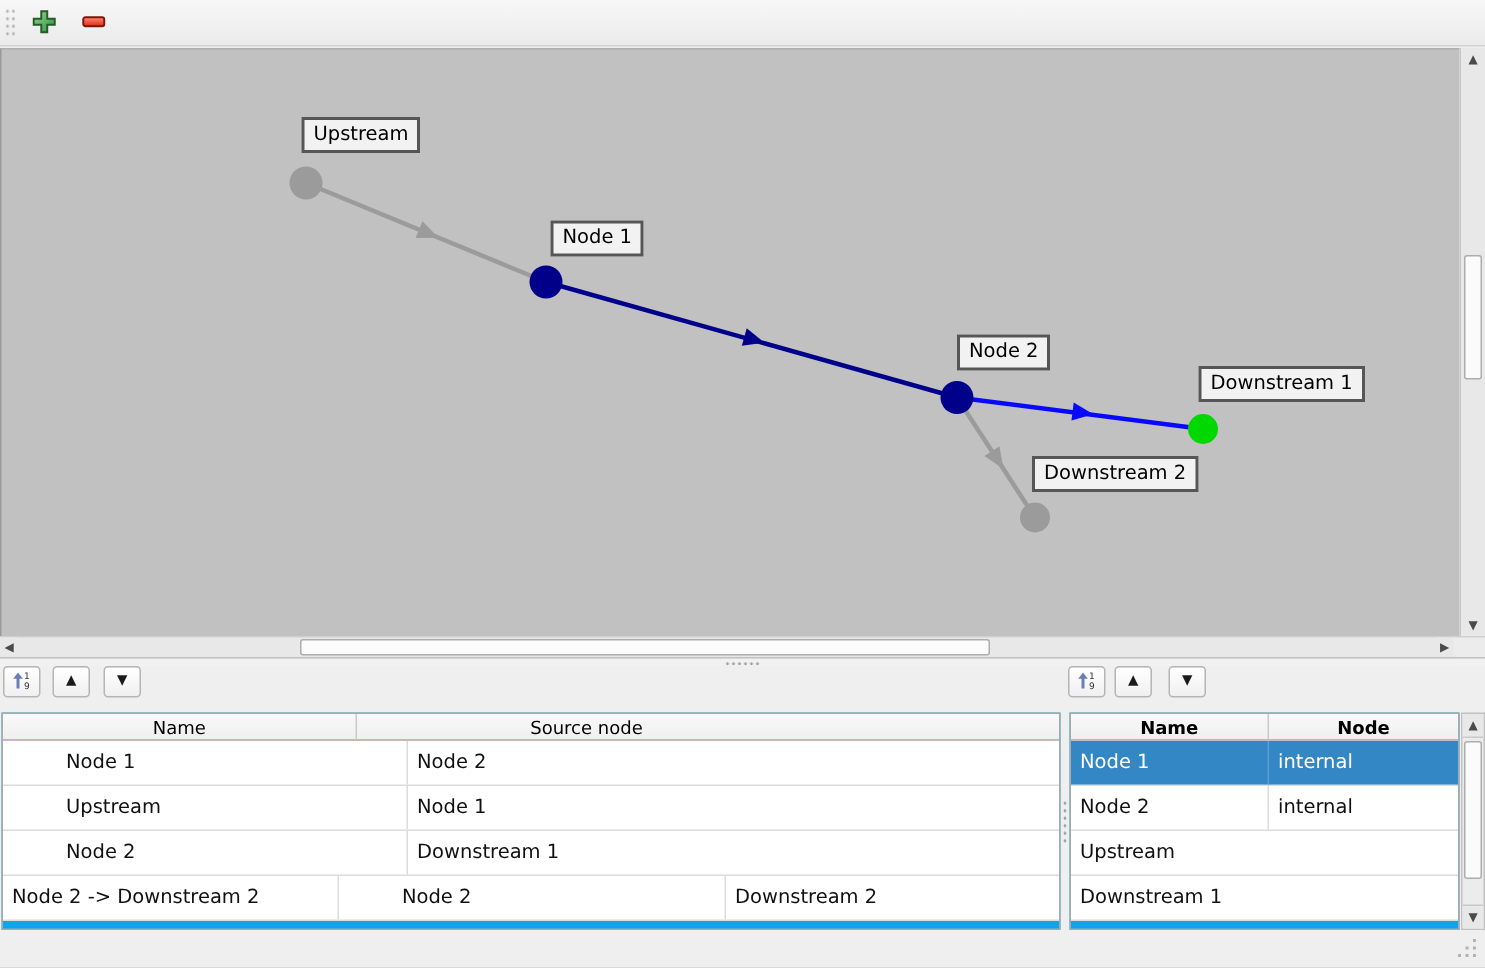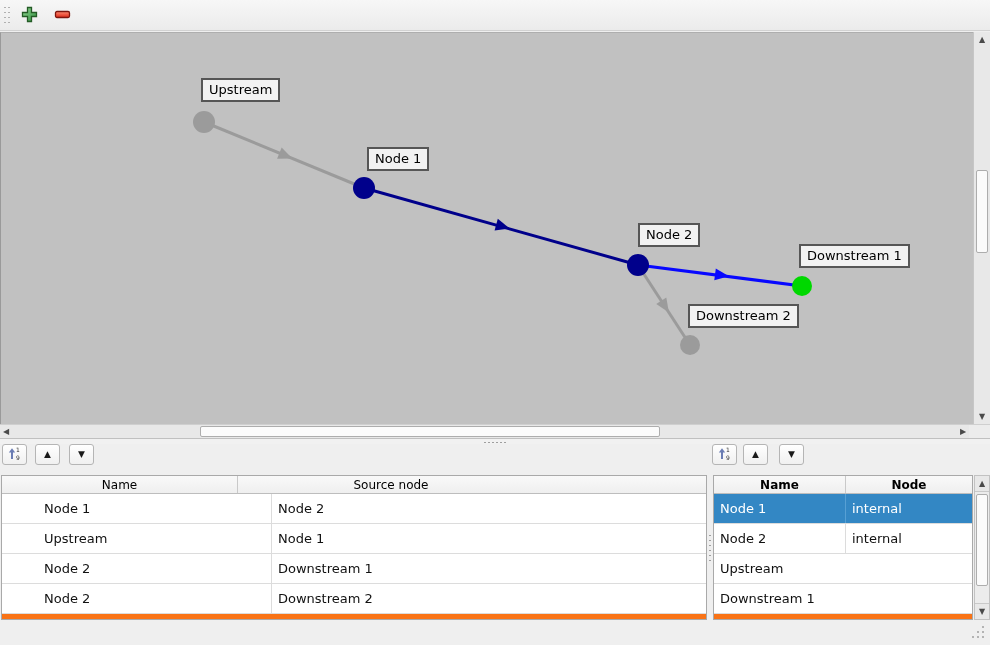--- a/index.html
+++ b/index.html
@@ -93,21 +93,21 @@
     position:absolute; top:444px; width:25px; height:21px;
     background:linear-gradient(#ffffff,#f0f0f0);
     border:1px solid #b5b5b5; border-radius:3px;
     display:flex; align-items:center; justify-content:center;
     color:#1a1a1a; font-size:9px; line-height:9px;
   }
 
   
   .dtable {
     position:absolute; top:475px; height:145px;
-    background:#f97316; border:1px solid #a9a9a9;
+    background:#0ea5e9; border:1px solid #a9a9a9;
     overflow:hidden;
   }
   .dtable.left { left:1px; width:706px; }
   .dtable.right { left:713px; width:260px; }
   .thead { height:18px; display:flex; background:linear-gradient(#f9f9f9,#efefef); border-bottom:1px solid #bdbdbd; }
   .th {
     font-size:12px; display:flex; align-items:center; justify-content:center;
     border-right:1px solid #c9c9c9; color:#000; height:100%;
   }
   .th:last-child { border-right:none; }
@@ -256,20 +256,21 @@
   </div>
   <div class="tr">
     <div class="td c-src">Upstream</div>
     <div class="td c-dst">Node 1</div>
   </div>
   <div class="tr">
     <div class="td c-src">Node 2</div>
     <div class="td c-dst">Downstream 1</div>
   </div>
   <div class="tr">
+    <div class="td c-name">Node 2 -&gt; Downstream 2</div>
     <div class="td c-src">Node 2</div>
     <div class="td c-dst">Downstream 2</div>
   </div>
 </div>
 
 <div class="v-splitter"></div>
 
 <div class="dtable right">
   <div class="thead">
     <div class="th c-nname">Name</div>

